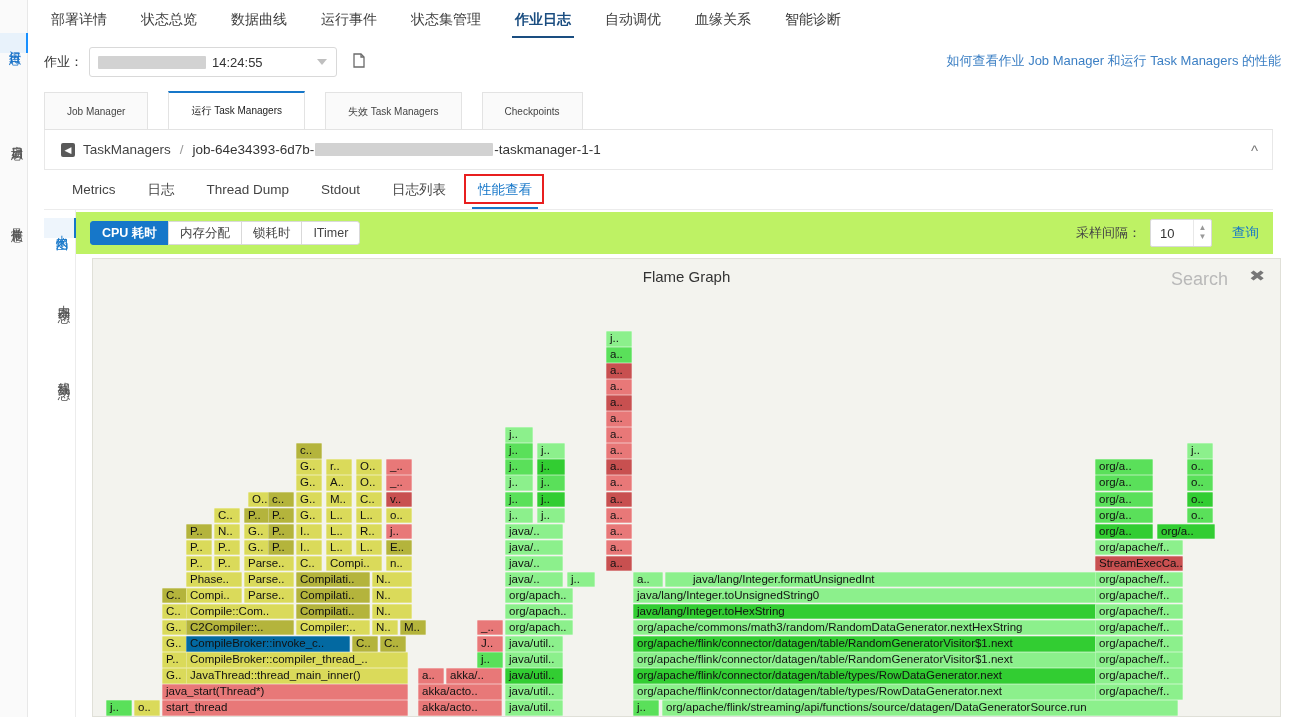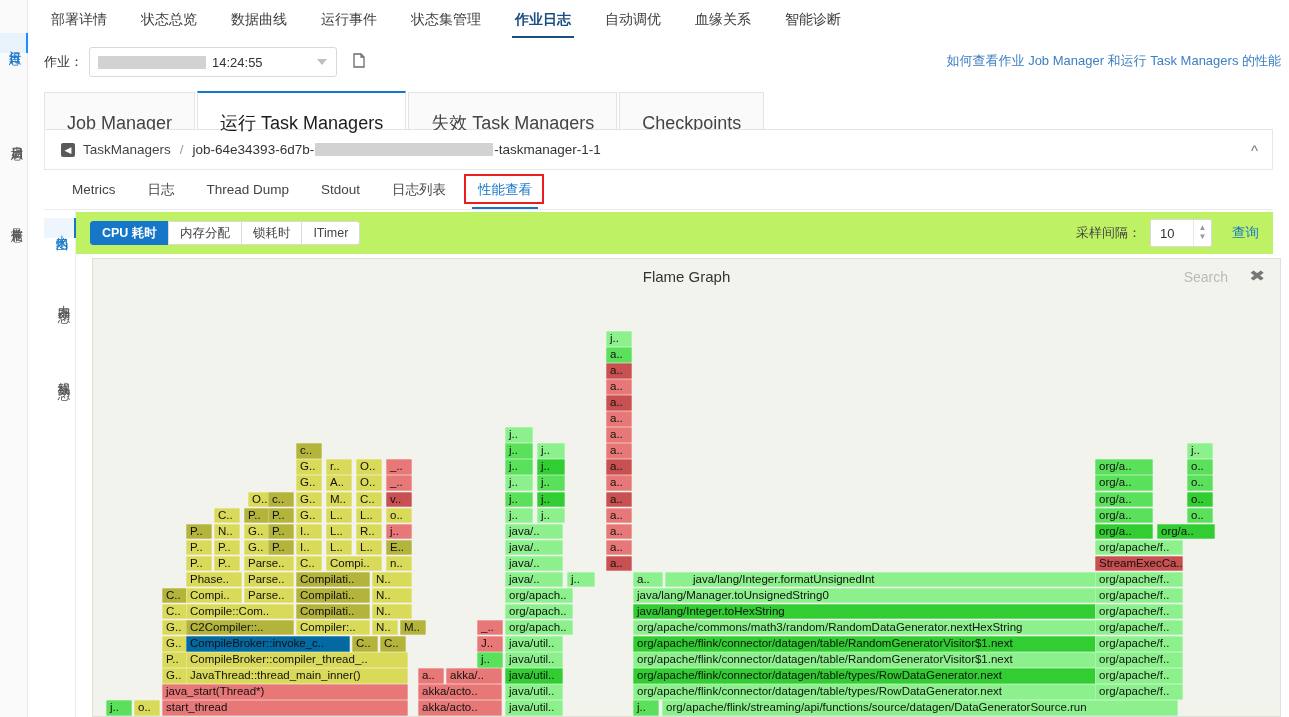--- a/index.html
+++ b/index.html
@@ -66,23 +66,23 @@
     position:absolute; right:8px; top:14px; font-size:13px;
     color:#3b7fc4; cursor:pointer; white-space:nowrap;
   }
 
   
   #cardtabs {
     position:absolute; left:44px; top:92px; width:1229px; height:38px;
     display:flex; align-items:flex-end; border-bottom:1px solid #e3e3e3;
   }
   .card-tab {
-    height:37px; line-height:37px; padding:12px 22px; font-size:18px;
+    height:37px; line-height:37px; padding:0 22px; font-size:10px;
     color:#444; background:#fafafa; border:1px solid #e3e3e3;
-    border-bottom:none; margin-right:2px; cursor:pointer; white-space:nowrap;
+    border-bottom:none; margin-right:20px; cursor:pointer; white-space:nowrap;
     position:relative;
   }
   .card-tab.active {
     background:#fff; color:#1a1a1a; border-top:2px solid #1677c9;
     height:38px; line-height:36px; z-index:2;text-align:center;
   }
 
   
   #crumb-wrap {
     position:absolute; left:44px; top:130px; width:1229px; height:40px;
@@ -172,21 +172,21 @@
   
   #flame-panel {
     position:absolute; left:92px; top:258px; width:1189px; height:459px;
     background:#f3f3ee; border:1px solid #e0e0d8; overflow:hidden;
   }
   #flame-head { height:36px; position:relative; }
   #flame-title {
     text-align:center; font-size:15px; color:#333; line-height:36px;
   }
   #flame-search {
-    position:absolute; right:52px; top:10px; font-size:14px;
+    position:absolute; right:52px; top:10px; font-size:18px;
     color:#b9b9b9; cursor:text;
   }
   #flame-reset {
     position:absolute; right:16px; top:8px; font-size:15px; color:#777;
     cursor:pointer; transform:scaleX(1.3);
   }
   #flame-canvas { position:relative; width:1189px; height:423px; }
   .fr {
     position:absolute; height:15.6px; border-radius:1px;
     font-size:11.5px; line-height:15.6px; color:#111;
@@ -422,21 +422,21 @@
       <div class="fr" style="left: 325px; top: 421.2px; width: 145px; background: rgb(140, 240, 140);">java/lang/Thread.run</div>
       <div class="fr" style="left: 540px; top: 276.75px; width: 30px; background: rgb(140, 240, 140);">a..</div>
       <div class="fr" style="left: 540px; top: 292.8px; width: 30px; background: rgb(140, 240, 140);">a..</div>
       <div class="fr" style="left: 540px; top: 308.85px; width: 30px; background: rgb(140, 240, 140);">a..</div>
       <div class="fr" style="left: 540px; top: 324.9px; width: 30px; background: rgb(140, 240, 140);">a..</div>
       <div class="fr" style="left: 540px; top: 340.95px; width: 30px; background: rgb(140, 240, 140);">a..</div>
       <div class="fr" style="left: 540px; top: 357px; width: 30px; background: rgb(140, 240, 140);">a..</div>
       <div class="fr" style="left: 540px; top: 373.05px; width: 30px; background: rgb(140, 240, 140);">a..</div>
       <div class="fr" style="left: 540px; top: 389.1px; width: 30px; background: rgb(140, 240, 140);">a..</div>
       <div class="fr" style="left: 572px; top: 276.75px; width: 513px; background: rgb(140, 240, 140); padding-left: 28px;">java/lang/Integer.formatUnsignedInt</div>
-      <div class="fr" style="left: 540px; top: 292.8px; width: 545px; background: rgb(140, 240, 140);">java/lang/Manager.toUnsignedString0</div>
+      <div class="fr" style="left: 540px; top: 292.8px; width: 545px; background: rgb(140, 240, 140);">java/lang/Integer.toUnsignedString0</div>
       <div class="fr" style="left: 540px; top: 308.85px; width: 545px; background: rgb(50, 205, 50);">java/lang/Integer.toHexString</div>
       <div class="fr" style="left: 540px; top: 324.9px; width: 545px; background: rgb(140, 240, 140);">org/apache/commons/math3/random/RandomDataGenerator.nextHexString</div>
       <div class="fr" style="left: 540px; top: 340.95px; width: 545px; background: rgb(50, 205, 50);">org/apache/flink/connector/datagen/table/RandomGeneratorVisitor$1.next</div>
       <div class="fr" style="left: 540px; top: 357px; width: 545px; background: rgb(140, 240, 140);">org/apache/flink/connector/datagen/table/RandomGeneratorVisitor$1.next</div>
       <div class="fr" style="left: 540px; top: 373.05px; width: 545px; background: rgb(50, 205, 50);">org/apache/flink/connector/datagen/table/types/RowDataGenerator.next</div>
       <div class="fr" style="left: 540px; top: 389.1px; width: 545px; background: rgb(140, 240, 140);">org/apache/flink/connector/datagen/table/types/RowDataGenerator.next</div>
       <div class="fr" style="left: 540px; top: 405.15px; width: 26px; background: rgb(90, 224, 90);">j..</div>
       <div class="fr" style="left: 569px; top: 405.15px; width: 516px; background: rgb(140, 240, 140);">org/apache/flink/streaming/api/functions/source/datagen/DataGeneratorSource.run</div>
       <div class="fr" style="left: 540px; top: 421.2px; width: 26px; background: rgb(90, 224, 90);">j..</div>
       <div class="fr" style="left: 569px; top: 421.2px; width: 516px; background: rgb(140, 240, 140);">org/apache/flink/streaming/api/operators/StreamSource.run</div>

